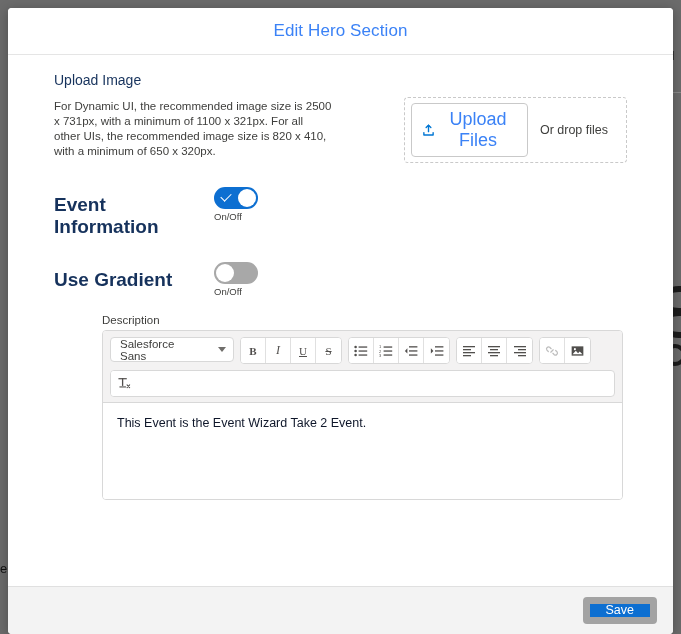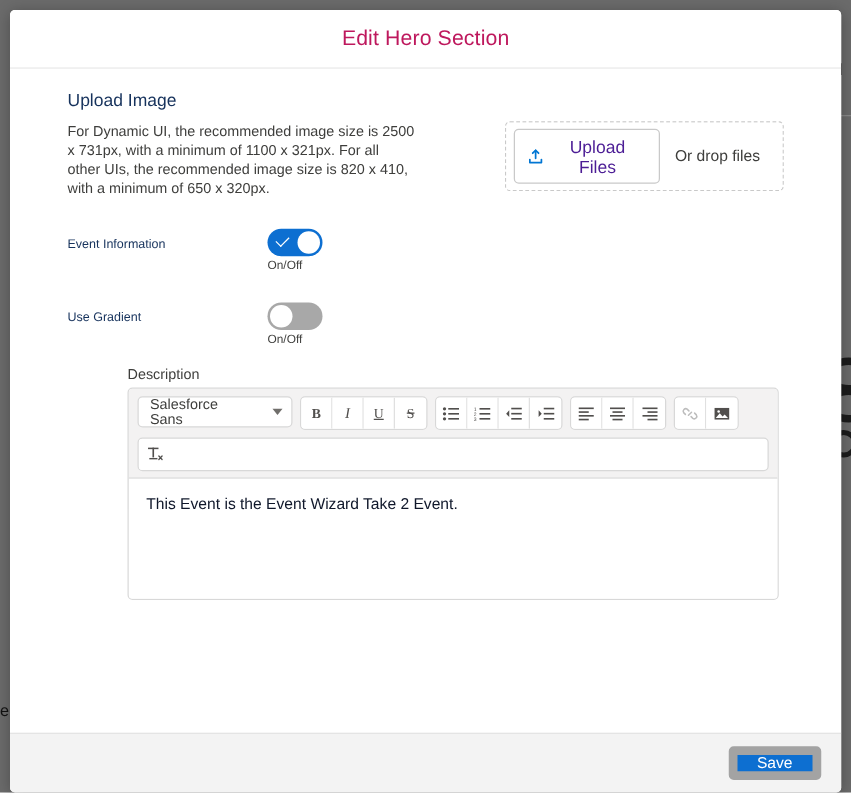--- a/index.html
+++ b/index.html
@@ -64,21 +64,21 @@
     height: 46px;
     min-height: 46px;
     border-bottom: 1px solid #e5e5e5;
     display: flex;
     align-items: center;
     justify-content: center;
     background: #fff;
   }
   #modal-title {
     font-size: 17px;
-    color: #be185d;
+    color: #3b82f6;
     letter-spacing: .1px;
   }
 
   
   #modal-body {
     flex: 1;
     padding: 0;
     background: #fff;
     overflow: hidden;
     position: relative;
@@ -119,22 +119,22 @@
     border-radius: 4px;
     display: inline-flex;
     align-items: center;
     padding: 5px 8px 5px 6px;
     background: #fff;
   }
   .upload-btn {
     border: 1px solid #c9c9c9;
     border-radius: 4px;
     background: #fff;
-    color: #4c1d95;
-    font-size: 14px;
+    color: #3b82f6;
+    font-size: 18px;
     padding: 5px 12px 5px 10px;
     display: inline-flex;
     align-items: center;
     gap: 6px;
     cursor: pointer;
     font-family: "Liberation Sans", sans-serif;
   }
   .upload-btn svg { display: block; }
   .drop-text {
     font-size: 12.5px;
@@ -144,23 +144,24 @@
   }
 
   
   .toggle-row {
     display: flex;
     align-items: flex-start;
     margin-top: 24px;
   }
   .toggle-label {
     width: 160px;
-    font-size: 10px;
+    font-size: 19px;
     color: #16325c;
     padding-top: 7px;
+    font-weight: bold;
   }
   .toggle-wrap { width: 64px; }
   .switch {
     width: 44px;
     height: 22px;
     border-radius: 11px;
     position: relative;
     display: block;
     cursor: pointer;
   }

